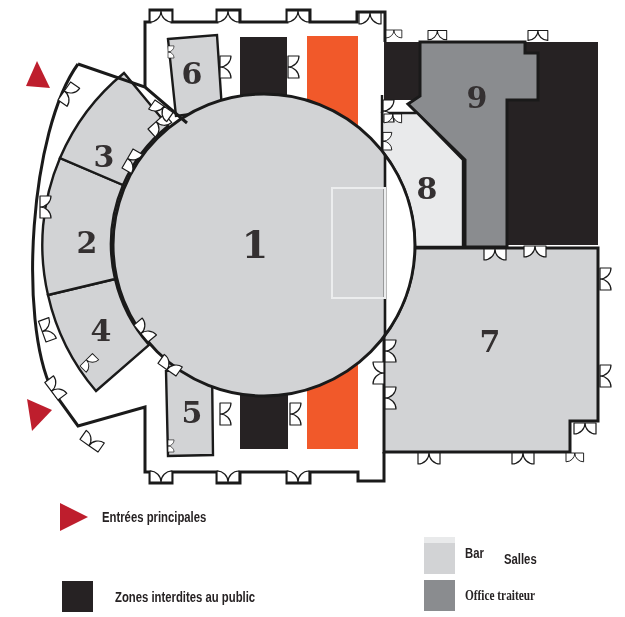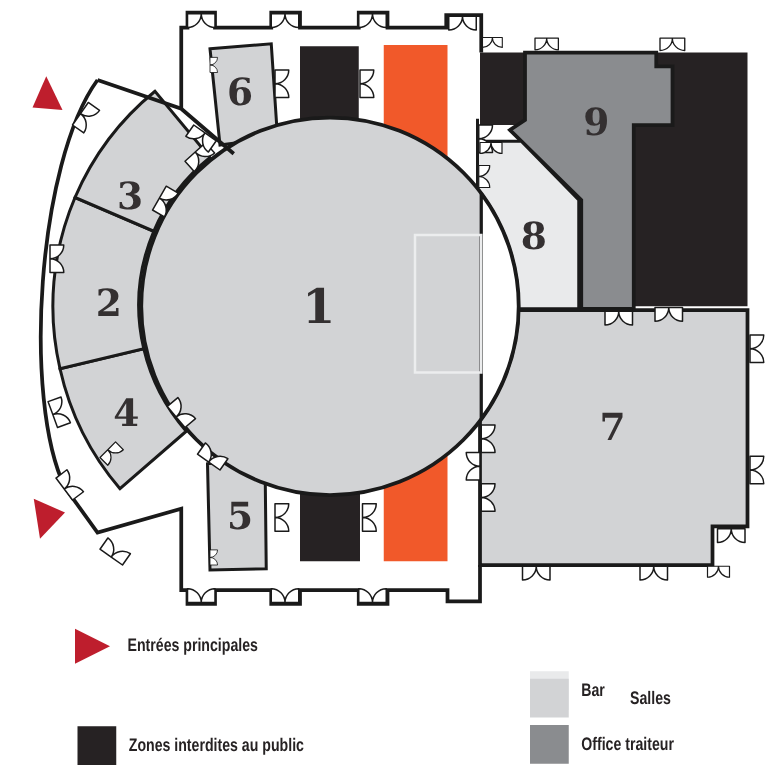--- a/index.html
+++ b/index.html
@@ -116,30 +116,30 @@
 </svg>
 
 <div class="legend">
 
   <div class="lrow" style="left:58px;top:12px;">
     <svg class="tri-svg" width="32" height="30">
       <polygon points="2,1 30,15 2,29" fill="#BE1E2D"></polygon>
     </svg>
     <span class="ltext" style="margin-left:12px;">Entrées principales</span>
   </div>
-  <div class="lrow" style="left:62px;top:91px;">
+  <div class="lrow" style="left:62px;top:91px;gap:12px;">
     <span class="swatch" style="background: rgb(38, 34, 35);"></span>
     <span class="ltext" style="margin-left:10px;">Zones interdites au public</span>
   </div>
 
   <div class="lrow" style="left:424px;top:12px;margin-top:35px;">
     <span class="swatch" style="background: rgb(233, 234, 235);"></span>
     <span class="ltext" style="margin-left:10px;">Bar</span>
   </div>
   <div class="lrow" style="left:424px;top:53px;gap:39px;">
     <span class="swatch" style="background: rgb(210, 211, 213);"></span>
     <span class="ltext" style="margin-left:10px;">Salles</span>
   </div>
-  <div class="lrow" style="left:424px;top:90px;">
+  <div class="lrow" style="left:424px;top:90px;font-family:Liberation Serif, serif;">
     <span class="swatch" style="background: rgb(138, 140, 143);"></span>
     <span class="ltext" style="margin-left:10px;">Office traiteur</span>
   </div>
 </div>
 
 </body></html>

